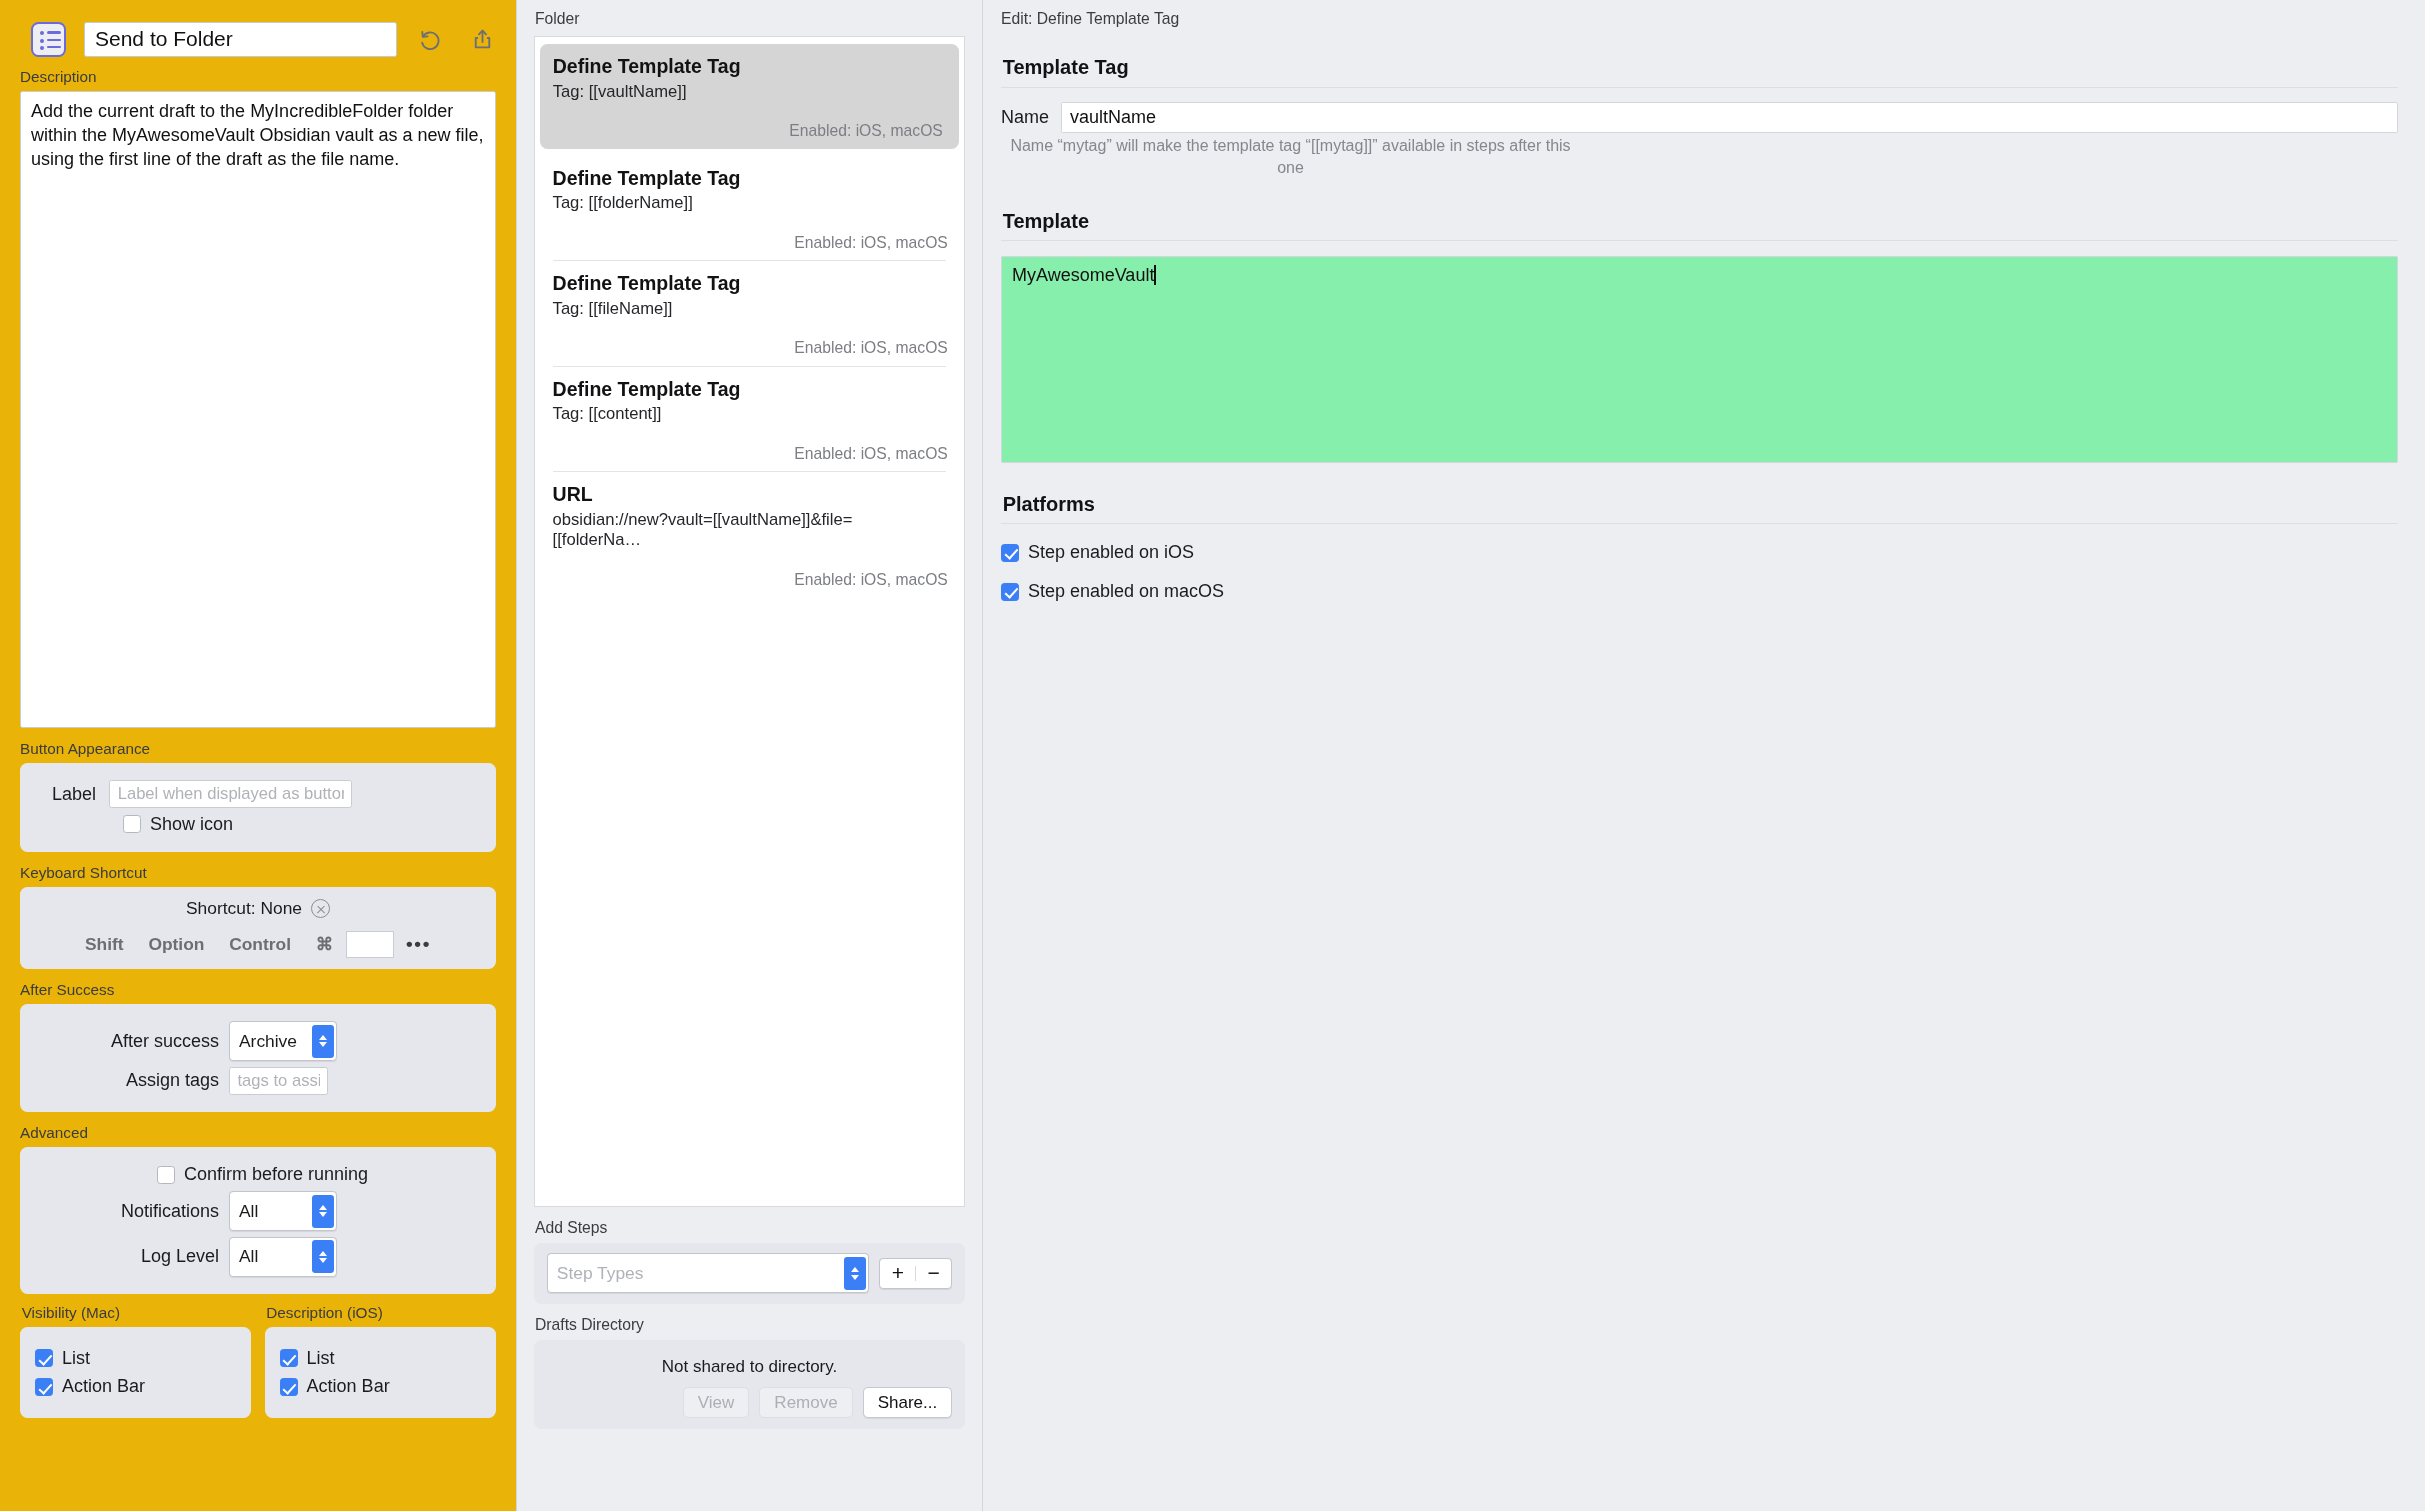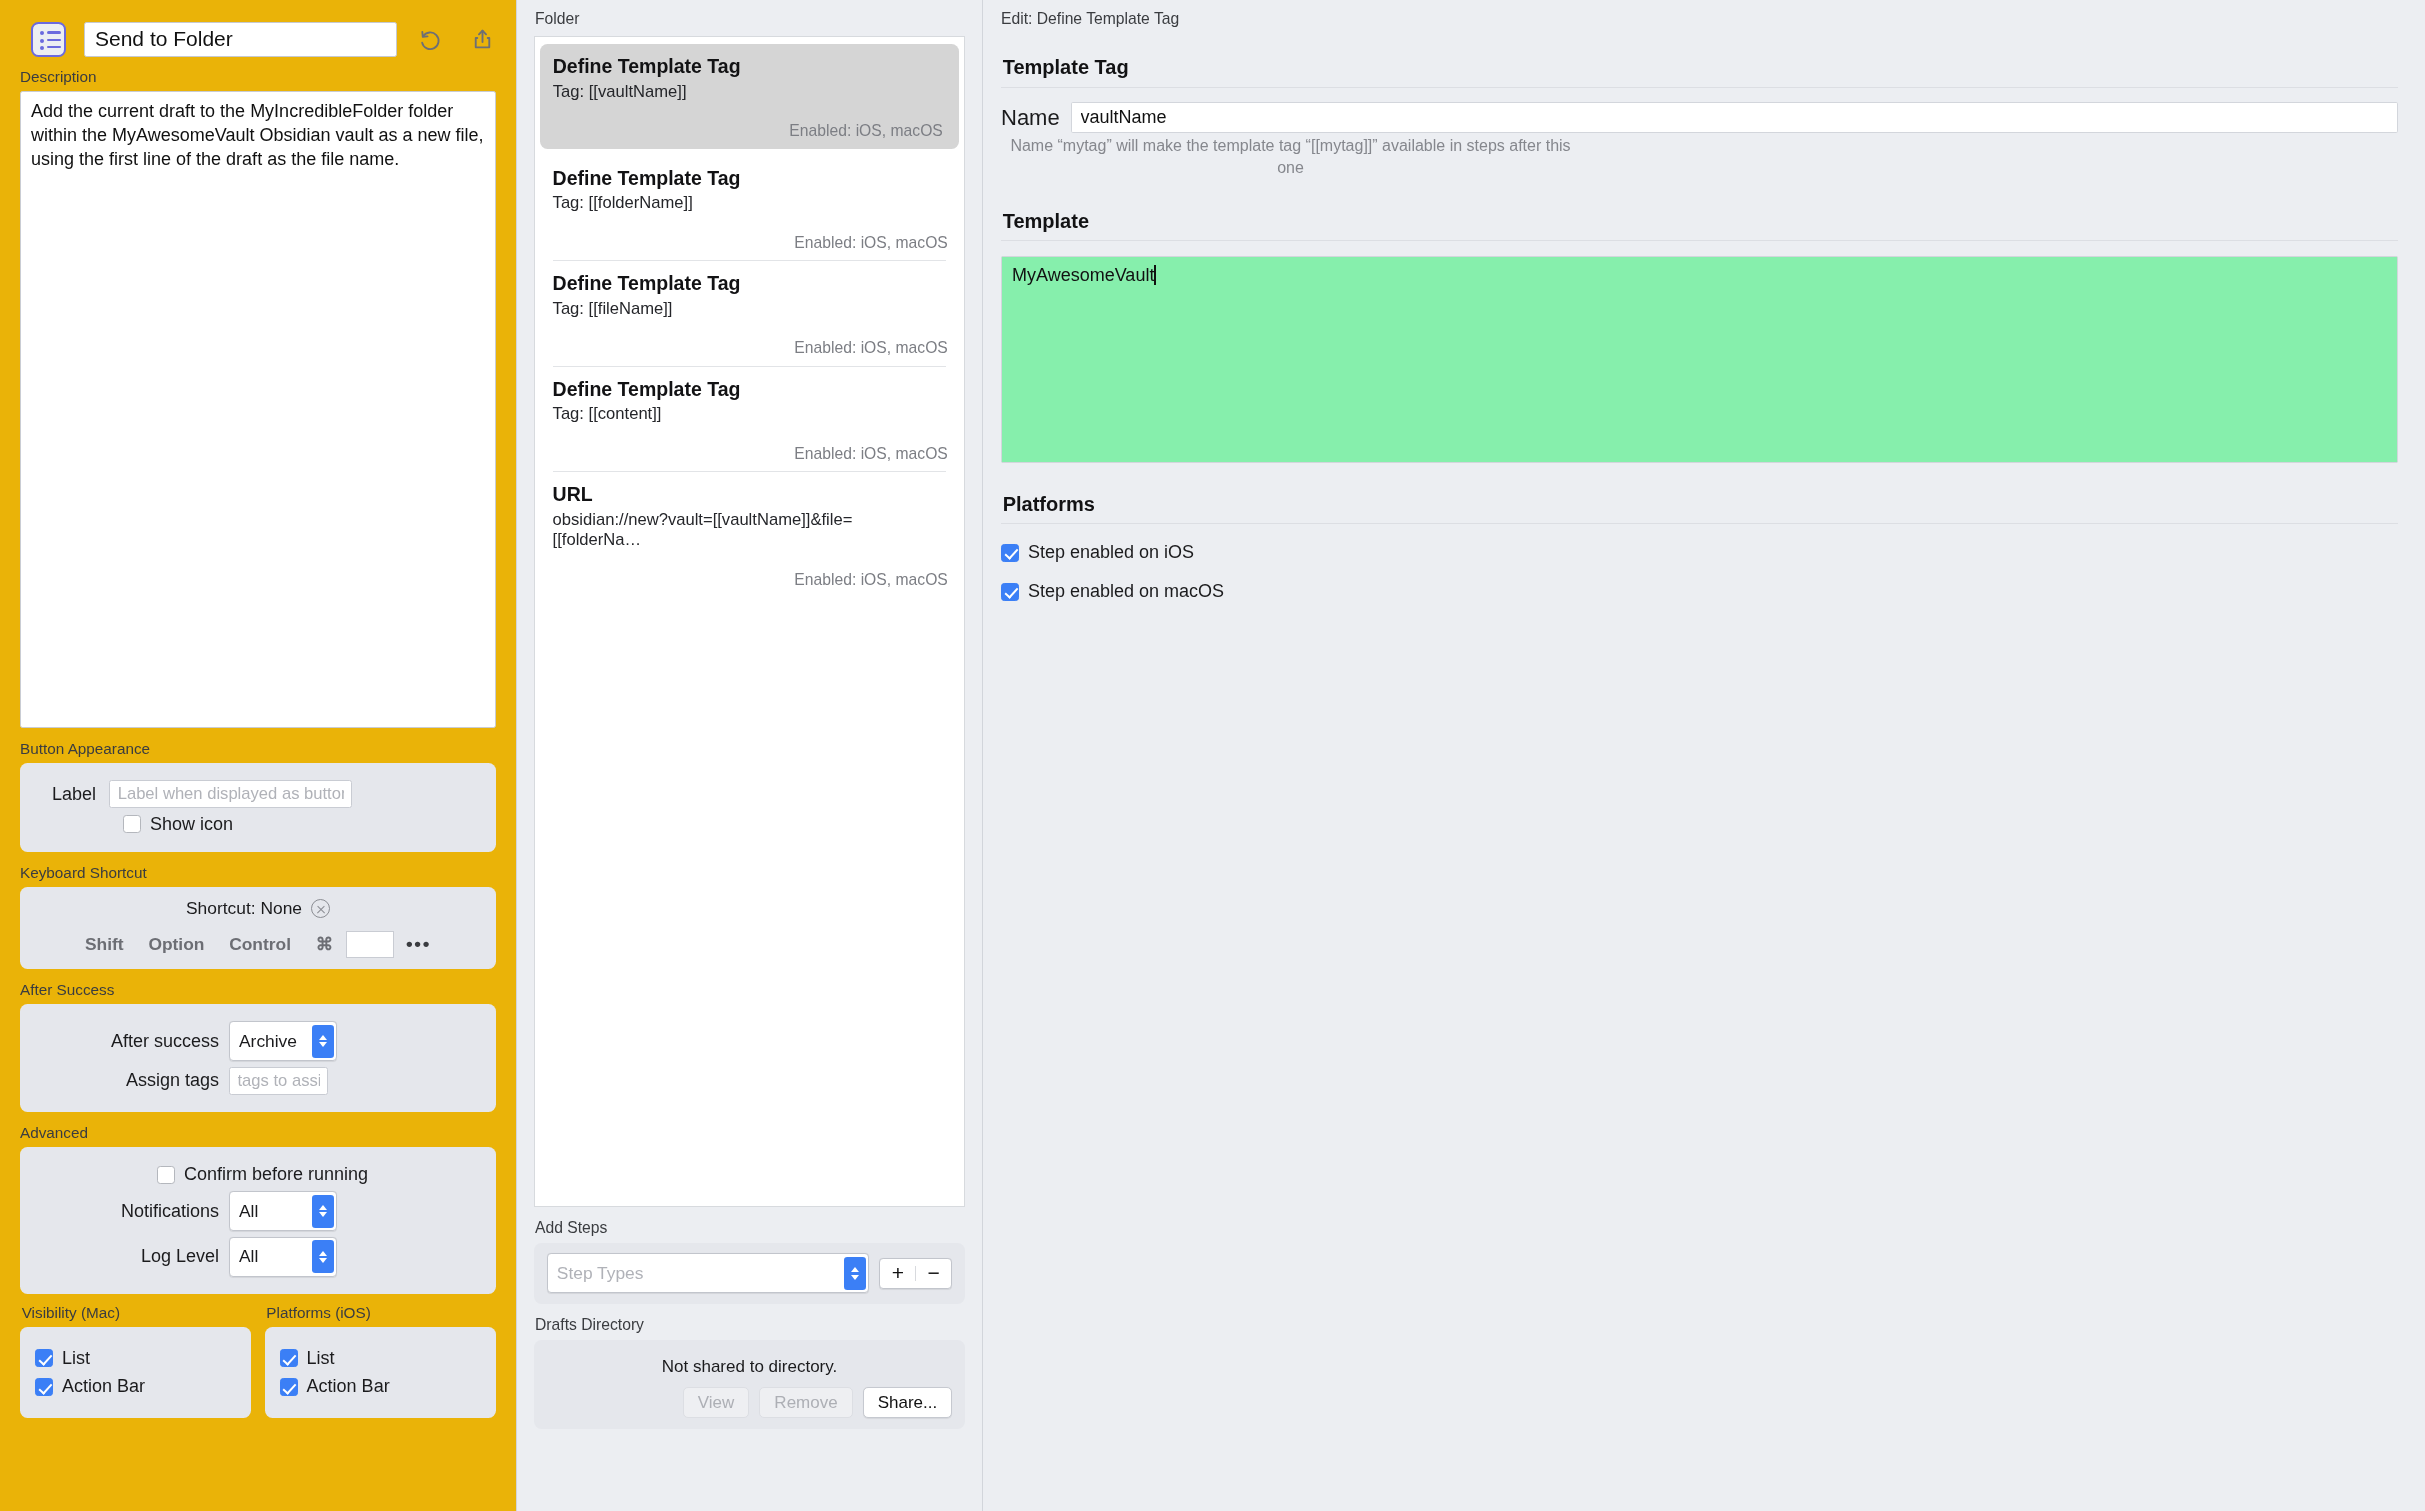--- a/index.html
+++ b/index.html
@@ -131,21 +131,21 @@
   }
   .btn.dis { background:#eeeff2; color:#adafb5; border-color:#dcdee3; box-shadow:none; }
 
   
   .editor { flex:1 1 auto; height:100%; background:#eceef2; padding: 0; }
   .ed-title { font-size:15.7px; color:#3a3c40; padding:10px 0 0 18px; }
   .ed-inner { padding: 16.6px 28px 0 18px; }
   .sec-h { font-size:20px; font-weight:bold; color:#121214; margin:11.6px 0 0 1.7px; }
   .hr { height:0.8px; background:#dcdee3; margin:7.5px 0 0 0; }
   .name-row { display:flex; align-items:center; gap:11.6px; margin-top:15px; }
-  .name-lbl { font-size:22px; }
+  .name-lbl { font-size:18px; }
   .name-field {
     flex:1 1 auto; background:#fff; border:0.8px solid #d3d6dc; border-radius:1.7px; height:31px;
     font-size:18px; padding:0 8.3px; color:#111; font-family:"Liberation Sans", sans-serif;
   }
   .hint { font-size:16px; color:#85878d; line-height:1.35; margin-top:2px;text-align:center; }
   .tmpl-area {
     margin-top:15px; background:#86efac; border:0.8px solid #d3d6dc; border-radius:1.7px; height:207px;
     padding:8.3px 10px; font-size:18px; color:#111; position:relative;
   }
   .caret { display:inline-block; width:1.3px; height:20px; background:#111; vertical-align:-4.1px; }
@@ -268,21 +268,21 @@
             <span class="chk on"></span>
             <span class="chklabel">List</span>
           </div>
           <div class="row2">
             <span class="chk on"></span>
             <span class="chklabel">Action Bar</span>
           </div>
         </div>
       </div>
       <div class="vis-col">
-        <div style="font-size:15.3px;color:#3a3c40;padding:0 0 5px 1.7px">Platforms (iOS)</div>
+        <div style="font-size:15.3px;color:#3a3c40;padding:0 0 5px 1.7px">Description (iOS)</div>
         <div class="vis-box">
           <div class="row2">
             <span class="chk on"></span>
             <span class="chklabel">List</span>
           </div>
           <div class="row2">
             <span class="chk on"></span>
             <span class="chklabel">Action Bar</span>
           </div>
         </div>

